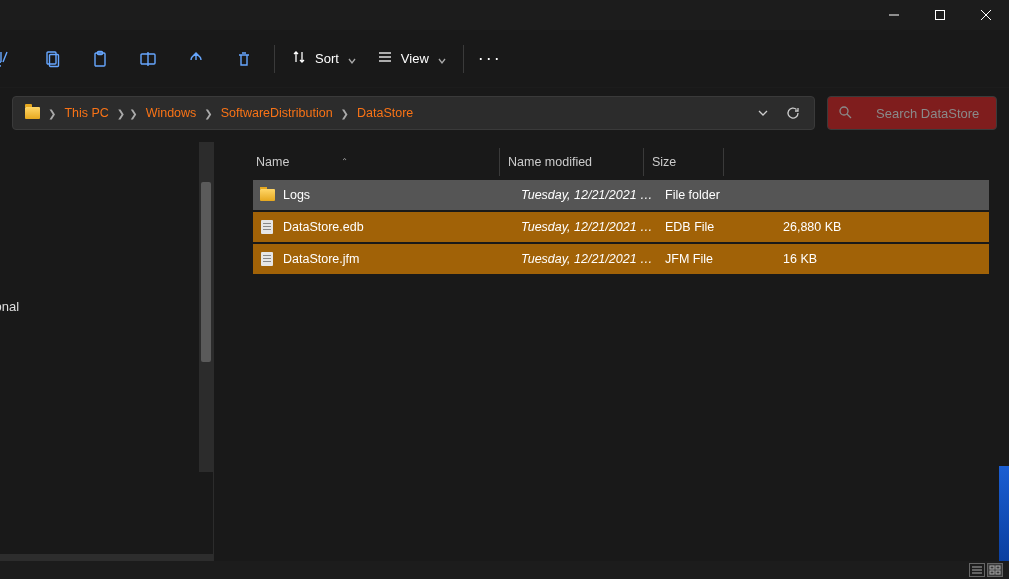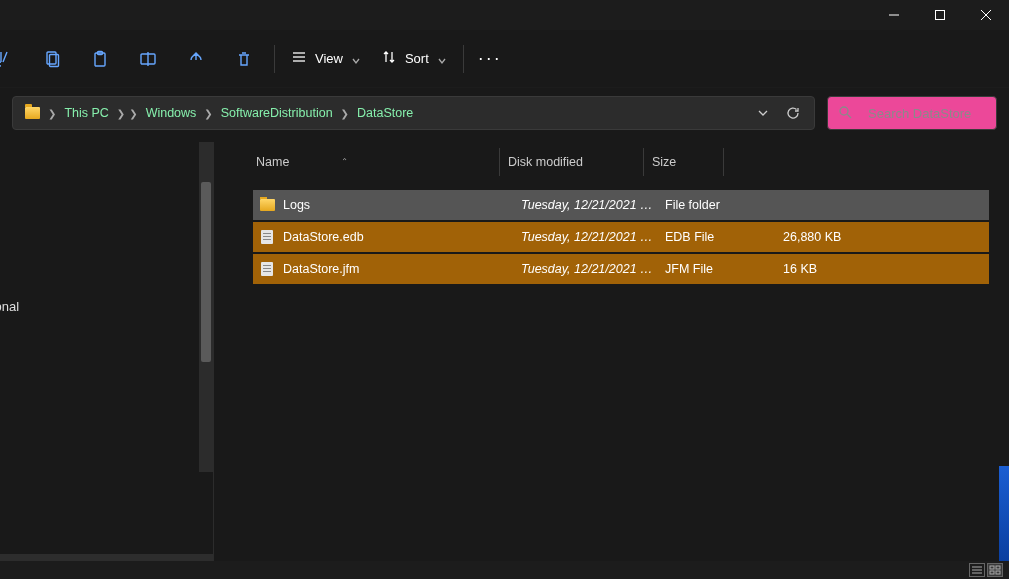--- a/index.html
+++ b/index.html
@@ -97,45 +97,45 @@
     border-radius: 4px;
     display: flex;
     align-items: center;
     padding: 0 6px;
   }
   .addr-seg {
     display: flex;
     align-items: center;
     padding: 0 6px;
     height: 30px;
-    color: #86efac;
+    color: #f97316;
     font-size: 12.5px;
     white-space: nowrap;
   }
   .addr-chev {
     font-size: 10px;
     color: #aaa;
     padding: 0 2px;
   }
   .addr-spacer { flex: 1; }
   .addr-icon-btn {
     width: 30px; height: 30px;
     display: flex; align-items: center; justify-content: center;
     color: #ccc;
   }
   .search-bar {
     width: 170px;
     height: 34px;
-    background: #ec4899;
+    background: #7f1d1d;
     border: 1px solid #3a3a3a;
     border-radius: 4px;
     display: flex;
     align-items: center;
     padding: 0 10px;
-    gap: 16px;
+    gap: 24px;
   }
   .search-bar input {
     flex: 1;
     background: transparent;
     border: none;
     outline: none;
     color: #fff;
     font-size: 13px;
   }
   .search-bar input::placeholder { color: #8a8a8a; }
@@ -205,21 +205,21 @@
   .col.date { width: 144px; }
   .col.type { width: 118px; }
   .col.size { width: 80px; justify-content: flex-start; border-right: 1px solid #3a3a3a; }
   .col.end { width: 0; border-right: none; }
   .sort-arrow {
     font-size: 8px;
     color: #aaa;
     margin: 0 auto 0 40px;
   }
   .file-rows {
-    margin-top: 12px;
+    margin-top: 2px;
     padding-left: 13px;
   }
   .file-row {
     display: flex;
     height: 30px;
     align-items: center;
     background: #a16207;
     margin-bottom: 2px;
     font-size: 12.5px;
   }
@@ -358,39 +358,39 @@
   </div>
   <div class="tool-btn">
     <svg width="18" height="18" stroke-width="1.4">
         <path d="M4 5 L14 5 M6 5 L6 15 L12 15 L12 5 M7 3 L11 3"></path>
       </svg>
   </div>
   <div class="tool-sep"></div>
   <div class="tool-label-btn">
     <span>
       <svg width="16" height="16" stroke="#fff" fill="none" stroke-width="1.3">
+          <path d="M5 3 L5 13 M3 5 L5 3 L7 5 M11 13 L11 3 M9 11 L11 13 L13 11"></path>
+        </svg>
+    </span>
+    <span>Sort</span>
+    <span class="chev">
+      <svg width="10" height="10" stroke="#aaa" fill="none" stroke-width="1.3">
+          <path d="M2 3 L5 7 L8 3"></path>
+        </svg>
+    </span>
+  </div>
+  <div class="tool-label-btn">
+    <span>
+      <svg width="16" height="16" stroke="#fff" fill="none" stroke-width="1.3">
           <line x1="2" y1="4" x2="14" y2="4"></line>
           <line x1="2" y1="8" x2="14" y2="8"></line>
           <line x1="2" y1="12" x2="14" y2="12"></line>
         </svg>
     </span>
     <span>View</span>
-    <span class="chev">
-      <svg width="10" height="10" stroke="#aaa" fill="none" stroke-width="1.3">
-          <path d="M2 3 L5 7 L8 3"></path>
-        </svg>
-    </span>
-  </div>
-  <div class="tool-label-btn">
-    <span>
-      <svg width="16" height="16" stroke="#fff" fill="none" stroke-width="1.3">
-          <path d="M5 3 L5 13 M3 5 L5 3 L7 5 M11 13 L11 3 M9 11 L11 13 L13 11"></path>
-        </svg>
-    </span>
-    <span>Sort</span>
     <span class="chev">
       <svg width="10" height="10" stroke="#aaa" fill="none" stroke-width="1.3">
           <path d="M2 3 L5 7 L8 3"></path>
         </svg>
     </span>
   </div>
   <div class="tool-sep"></div>
   <div class="more-btn">···</div>
 </div>
 
@@ -446,21 +446,21 @@
     </div>
   </div>
 
   <div class="content">
     <div class="col-headers">
       <div class="col name">
         <span>Name</span>
         <span class="sort-arrow">⌃</span>
       </div>
       <div class="col date">
-        <span>Disk modified</span>
+        <span>Name modified</span>
       </div>
       <div class="col size">
         <span>Size</span>
       </div>
       <div class="col end"></div>
     </div>
 
     <div class="file-rows">
       <div class="file-row">
         <div class="cell name">

